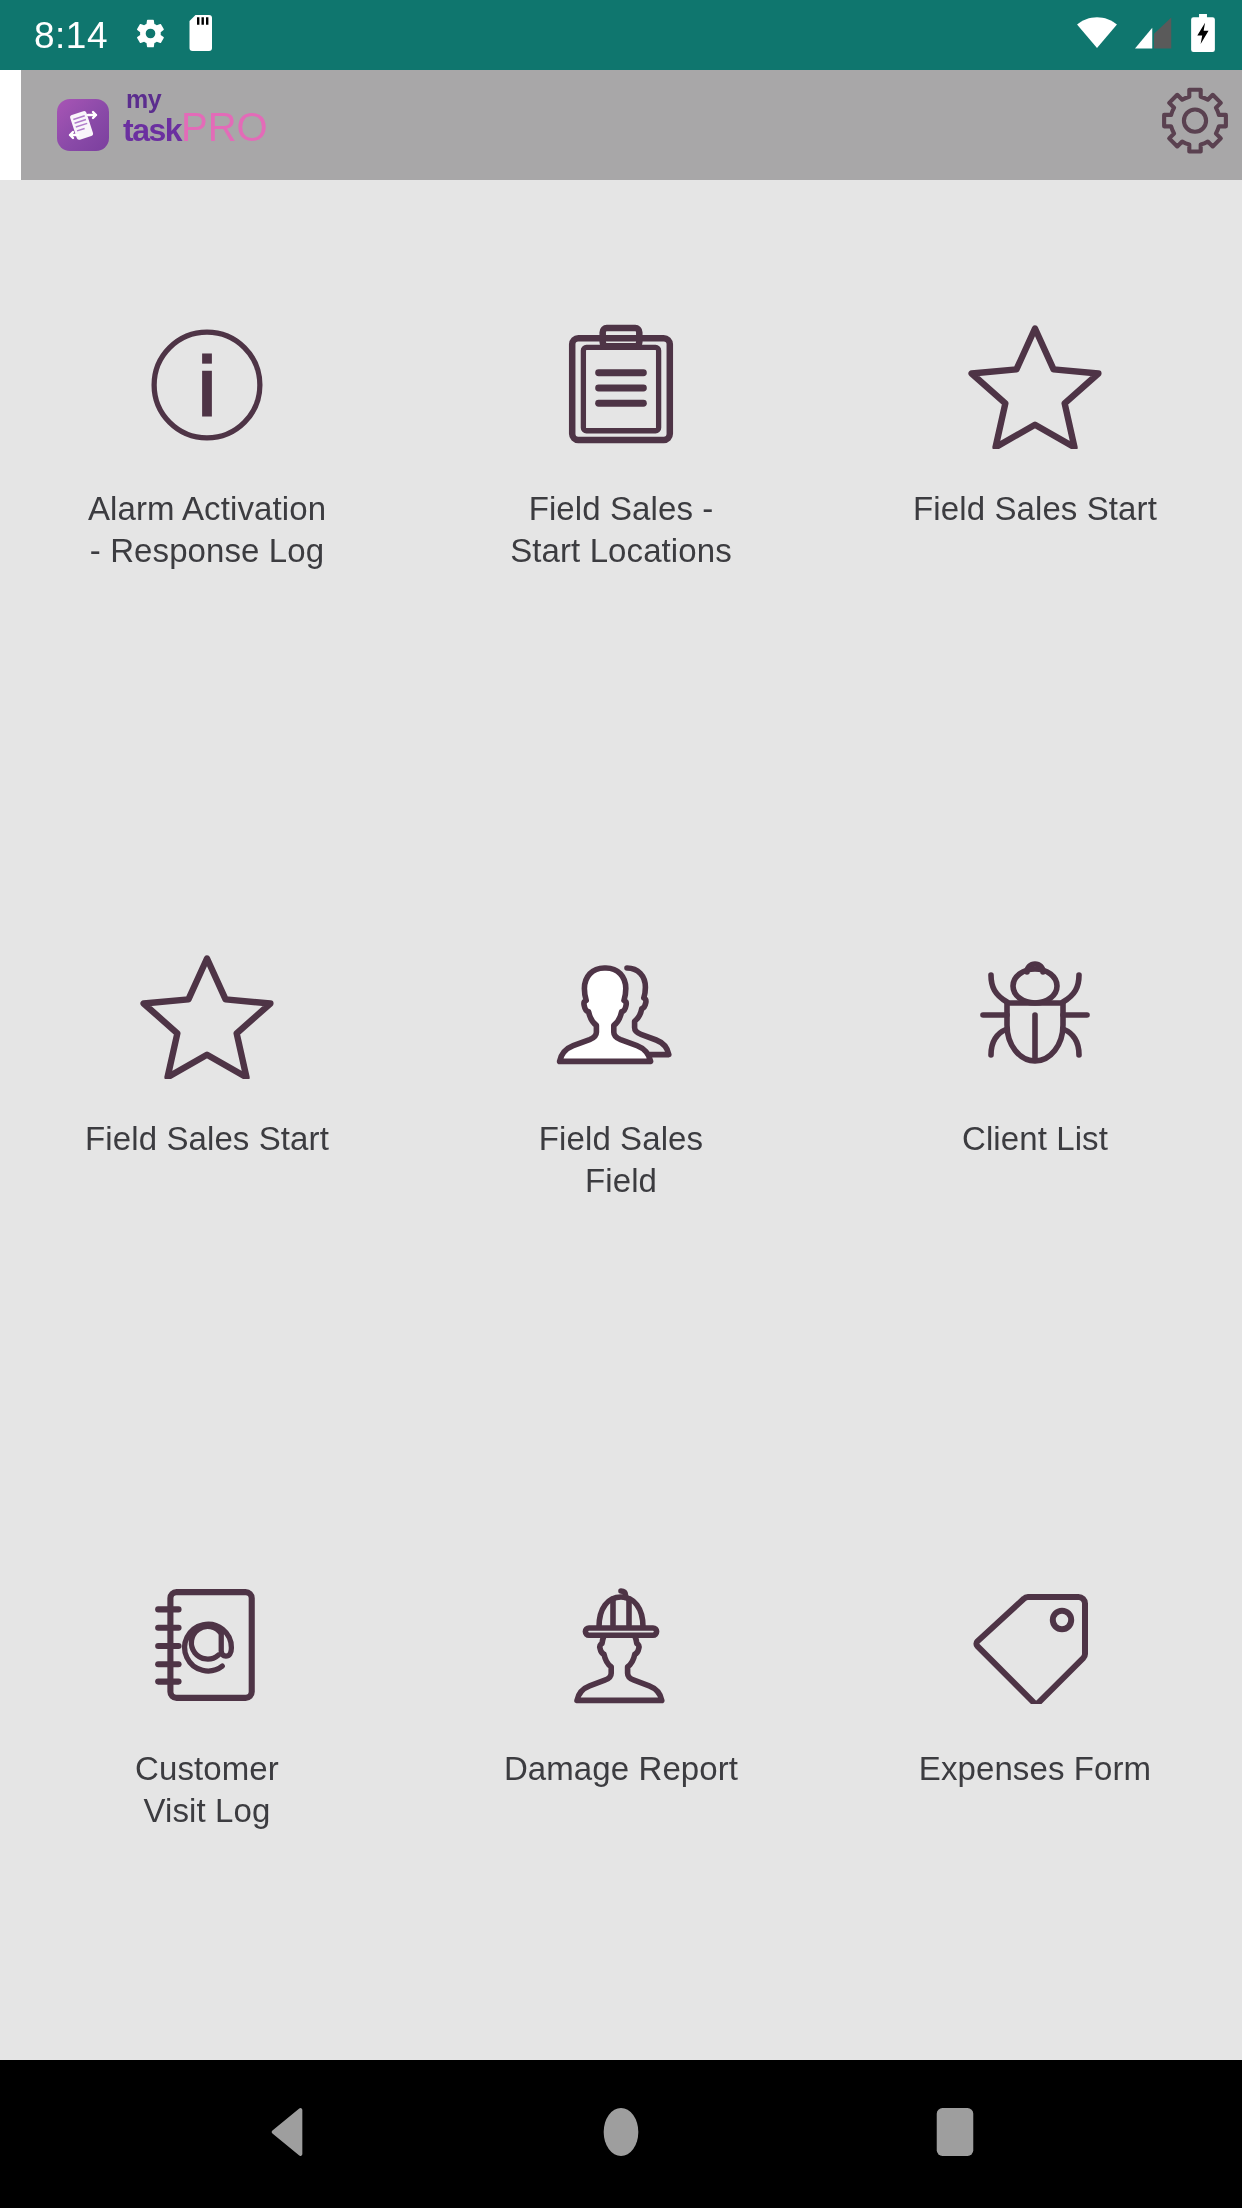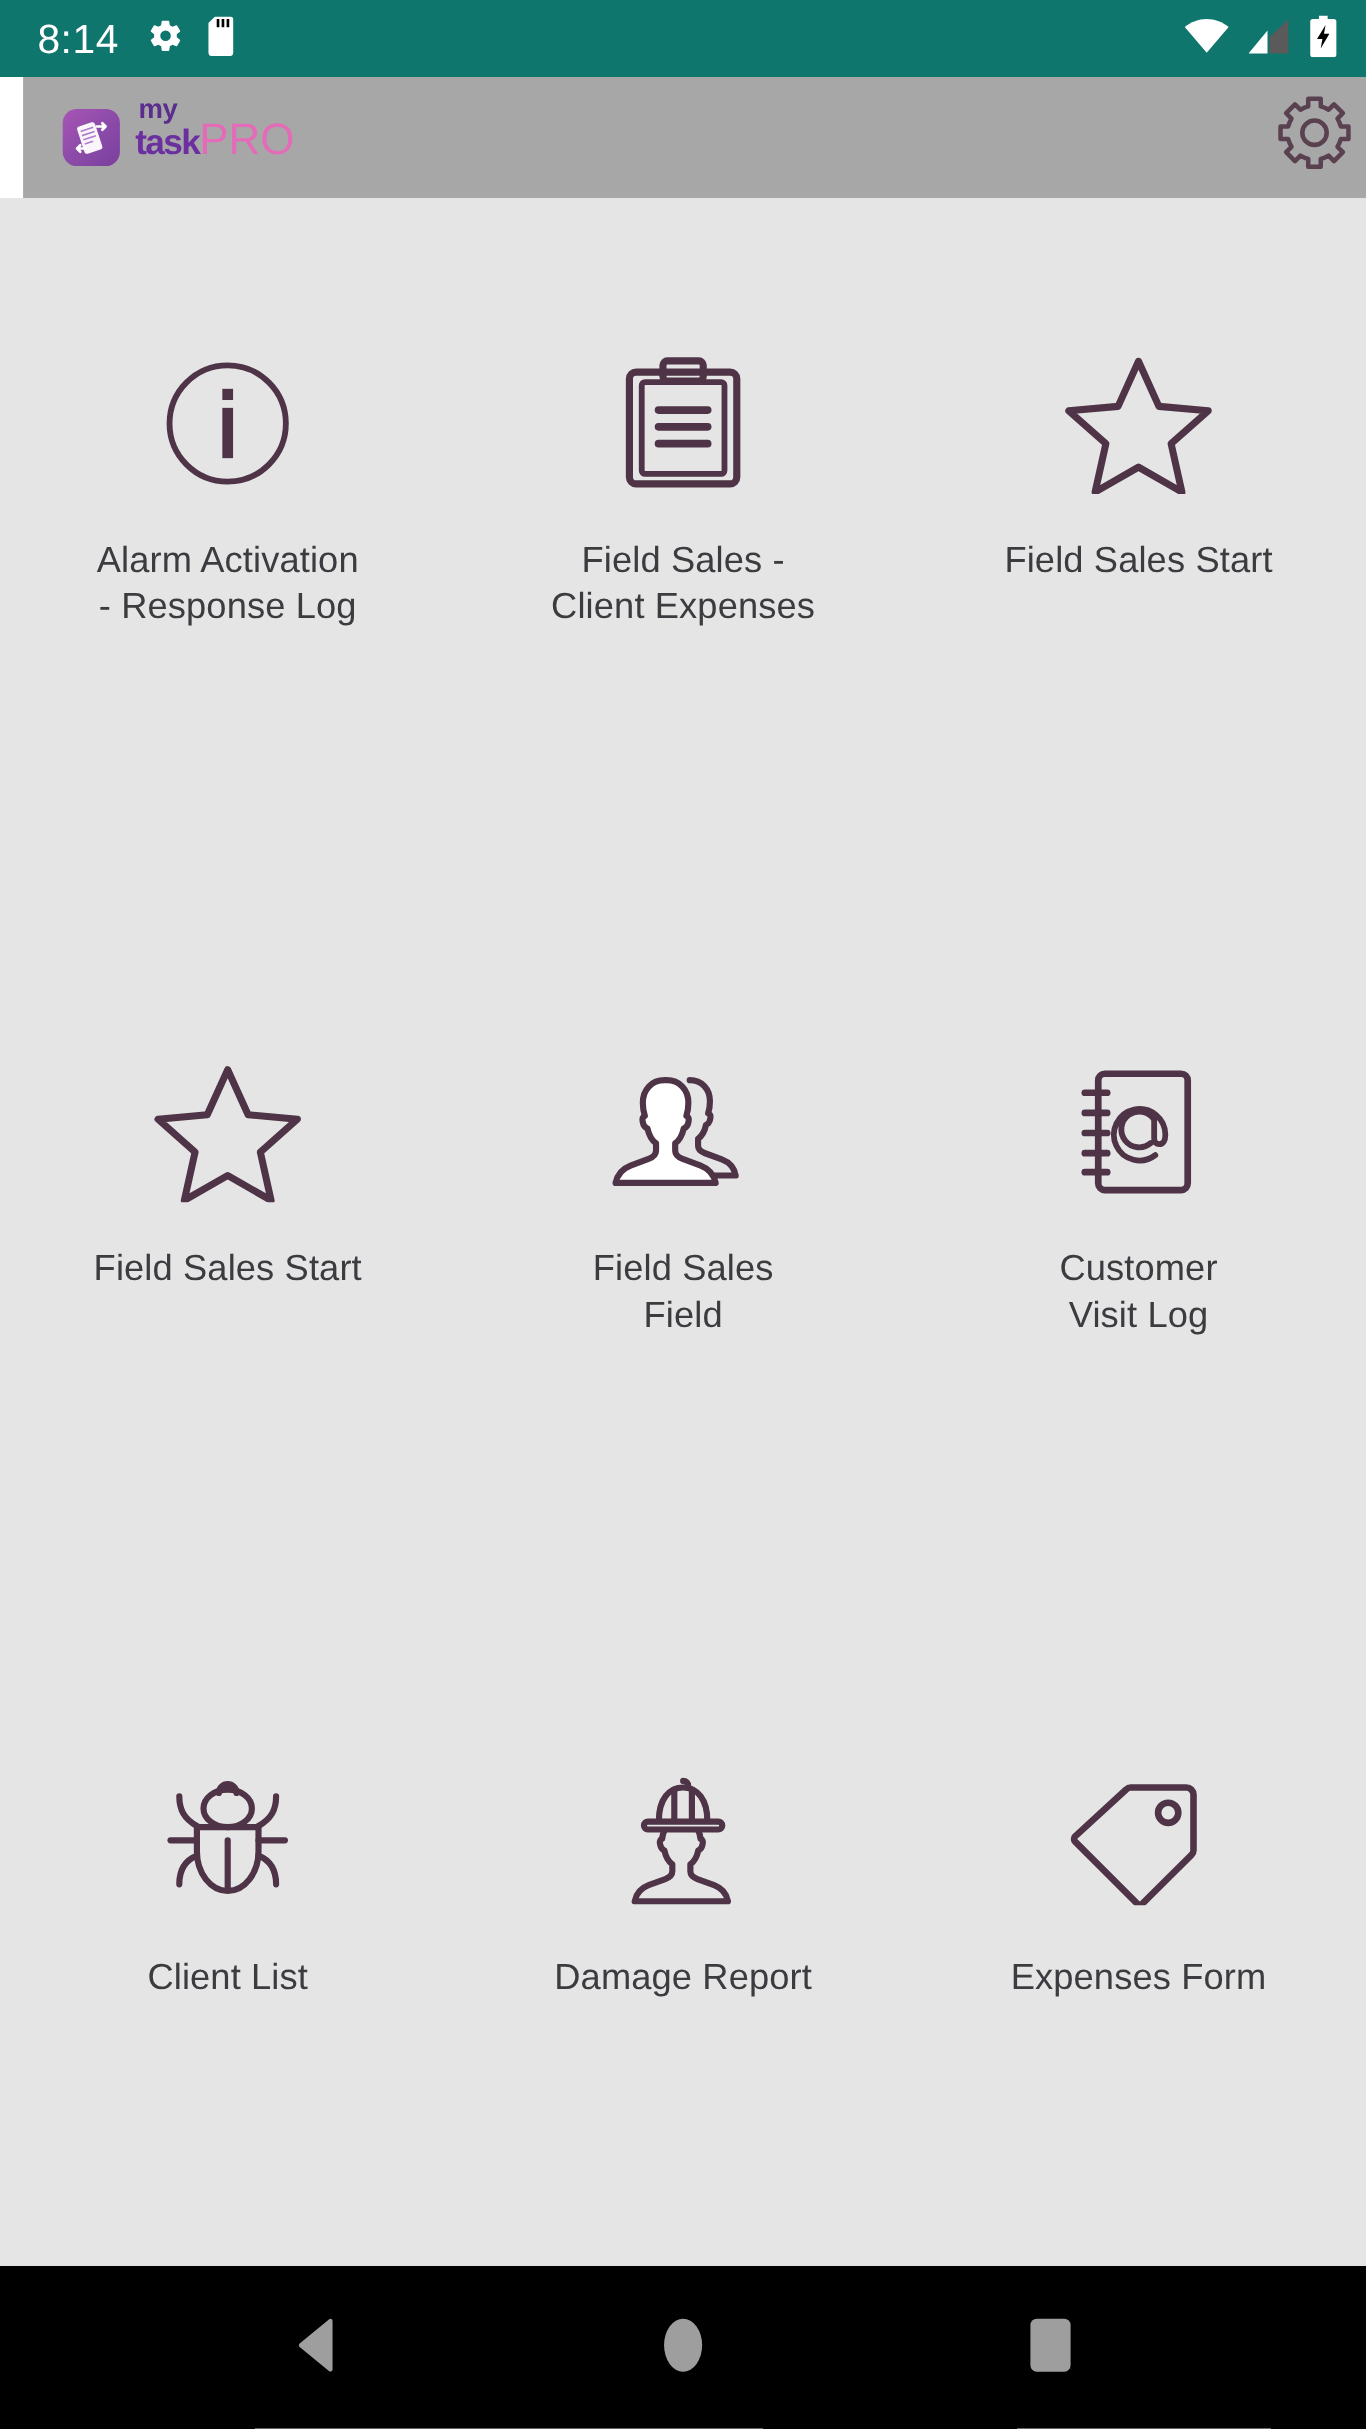--- a/index.html
+++ b/index.html
@@ -185,21 +185,21 @@
           <rect x="3" y="7" width="48" height="50" rx="3"></rect>
           <rect x="8.5" y="11.5" width="37" height="41" rx="1.5" stroke-width="2.6"></rect>
           <rect x="18" y="2" width="18" height="9" rx="2"></rect>
           <line x1="16" y1="24" x2="38" y2="24" stroke-width="3.4" stroke-linecap="round"></line>
           <line x1="16" y1="31.5" x2="38" y2="31.5" stroke-width="3.4" stroke-linecap="round"></line>
           <line x1="16" y1="39" x2="38" y2="39" stroke-width="3.4" stroke-linecap="round"></line>
         </svg>
       </div>
       <div class="tile-label">
         <span>Field Sales -</span><br>
-        <span>Client Expenses</span>
+        <span>Start Locations</span>
       </div>
     </div>
 
     <div class="tile">
       <div class="tile-icon">
         <svg width="138" height="128" viewBox="0 0 64 60" fill="none" stroke="#4e3446" stroke-width="3" stroke-linejoin="round">
           <path d="M32 3.5l8.7 19.2 21 1.9-15.8 14 4.6 20.6L32 48.6 13.5 59.2l4.6-20.6-15.8-14 21-1.9z"></path>
         </svg>
       </div>
       <div class="tile-label">Field Sales Start</div>
@@ -217,38 +217,20 @@
     <div class="tile">
       <div class="tile-icon">
         <svg width="136" height="118" viewBox="0 0 68 58" fill="none" stroke="#4e3446" stroke-width="2.8" stroke-linejoin="round" stroke-linecap="round">
           <path d="M37 5.5c5.5 0 9.2 4 9.2 9.6 0 2-.3 3.9-.8 5.4.9.4 1.2 1.3 1 2.3-.3 1.6-1 2.7-2 3-.6 3-2 5.2-3.6 6.3v3.2c0 1.8 1 2.6 3.2 3.4l7.6 2.8c3.4 1.3 5.6 3.6 6.3 7.3H44"></path>
           <path d="M26.5 5.5c5.9 0 9.9 4.3 9.9 10.3 0 2.2-.3 4.2-.9 5.9.9.4 1.3 1.4 1 2.5-.3 1.7-1.1 2.9-2.2 3.2-.7 3.2-2.2 5.6-3.9 6.8v3.4c0 1.9 1.1 2.8 3.4 3.7l8.2 3c3.6 1.4 6 3.9 6.8 7.9H3.3c.8-4 3.2-6.5 6.8-7.9l8.2-3c2.3-.9 3.4-1.8 3.4-3.7v-3.4c-1.7-1.2-3.2-3.6-3.9-6.8-1.1-.3-1.9-1.5-2.2-3.2-.3-1.1.1-2.1 1-2.5-.6-1.7-.9-3.7-.9-5.9 0-6 4-10.3 9.9-10.3z" fill="#ffffff"></path>
         </svg>
       </div>
       <div class="tile-label">
         <span>Field Sales</span><br>
         <span>Field</span>
-      </div>
-    </div>
-
-    <div class="tile">
-      <div class="tile-icon">
-        <svg width="118" height="122" viewBox="0 0 58 60" fill="none" stroke="#4e3446" stroke-width="3" stroke-linecap="round" stroke-linejoin="round">
-          <rect x="11" y="4" width="40" height="52" rx="3"></rect>
-          <line x1="5" y1="12.5" x2="15" y2="12.5"></line>
-          <line x1="5" y1="21.5" x2="15" y2="21.5"></line>
-          <line x1="5" y1="30.5" x2="15" y2="30.5"></line>
-          <line x1="5" y1="39.5" x2="15" y2="39.5"></line>
-          <line x1="5" y1="48" x2="15" y2="48"></line>
-          <path d="M36 24.5a8 8 0 10-1.5 10.5M36 24.5v8.5c0 1.6 1 2.5 2.3 2.5 1.6 0 2.7-1.4 2.7-4.2a11.5 11.5 0 10-4.5 9.1" stroke-width="2.6"></path>
-        </svg>
-      </div>
-      <div class="tile-label">
-        <span>Customer</span><br>
-        <span>Visit Log</span>
       </div>
     </div>
 
     <div class="tile">
       <div class="tile-icon">
         <svg width="128" height="122" viewBox="0 0 64 60" fill="none" stroke="#4e3446" stroke-width="2.8" stroke-linecap="round" stroke-linejoin="round">
           <path d="M28 8.5a4 4 0 018 0"></path>
           <ellipse cx="32" cy="15.5" rx="11" ry="8.5"></ellipse>
           <path d="M18 24h28v11c0 10-6.3 18-14 18s-14-8-14-18V24z"></path>
           <line x1="32" y1="30" x2="32" y2="52"></line>
@@ -258,20 +240,38 @@
           <line x1="46" y1="30" x2="58" y2="30"></line>
           <path d="M10 50c0-7 3-11 8-13"></path>
           <path d="M54 50c0-7-3-11-8-13"></path>
         </svg>
       </div>
       <div class="tile-label">Client List</div>
     </div>
 
     <div class="tile">
       <div class="tile-icon">
+        <svg width="118" height="122" viewBox="0 0 58 60" fill="none" stroke="#4e3446" stroke-width="3" stroke-linecap="round" stroke-linejoin="round">
+          <rect x="11" y="4" width="40" height="52" rx="3"></rect>
+          <line x1="5" y1="12.5" x2="15" y2="12.5"></line>
+          <line x1="5" y1="21.5" x2="15" y2="21.5"></line>
+          <line x1="5" y1="30.5" x2="15" y2="30.5"></line>
+          <line x1="5" y1="39.5" x2="15" y2="39.5"></line>
+          <line x1="5" y1="48" x2="15" y2="48"></line>
+          <path d="M36 24.5a8 8 0 10-1.5 10.5M36 24.5v8.5c0 1.6 1 2.5 2.3 2.5 1.6 0 2.7-1.4 2.7-4.2a11.5 11.5 0 10-4.5 9.1" stroke-width="2.6"></path>
+        </svg>
+      </div>
+      <div class="tile-label">
+        <span>Customer</span><br>
+        <span>Visit Log</span>
+      </div>
+    </div>
+
+    <div class="tile">
+      <div class="tile-icon">
         <svg width="124" height="122" viewBox="0 0 62 60" fill="none" stroke="#4e3446" stroke-width="2.8" stroke-linecap="round" stroke-linejoin="round">
           <path d="M31 3c1.4 0 2.3.8 2.3 2.2v1"></path>
           <path d="M20 21c0-9.5 4.5-15 11-15s11 5.5 11 15"></path>
           <line x1="27" y1="7" x2="27" y2="20"></line>
           <line x1="35" y1="7" x2="35" y2="20"></line>
           <path d="M15 21.5h32a1.8 1.8 0 010 3.6H15a1.8 1.8 0 010-3.6z"></path>
           <path d="M22.5 25.5c-.6 1.3-.9 2.6-1 3.8-.9.3-1.3 1.2-1 2.3.3 1.6 1 2.7 2 3 .6 3 2 5.2 3.6 6.3v3.2c0 1.8-1 2.7-3.2 3.5l-7.6 2.8c-3.4 1.3-5.6 3.6-6.3 7.3h42.4c-.7-3.7-2.9-6-6.3-7.3l-7.6-2.8c-2.2-.8-3.2-1.7-3.2-3.5v-3.2c1.6-1.1 3-3.3 3.6-6.3 1-.3 1.7-1.4 2-3 .3-1.1-.1-2-1-2.3-.1-1.2-.4-2.5-1-3.8"></path>
         </svg>
       </div>
       <div class="tile-label">Damage Report</div>

